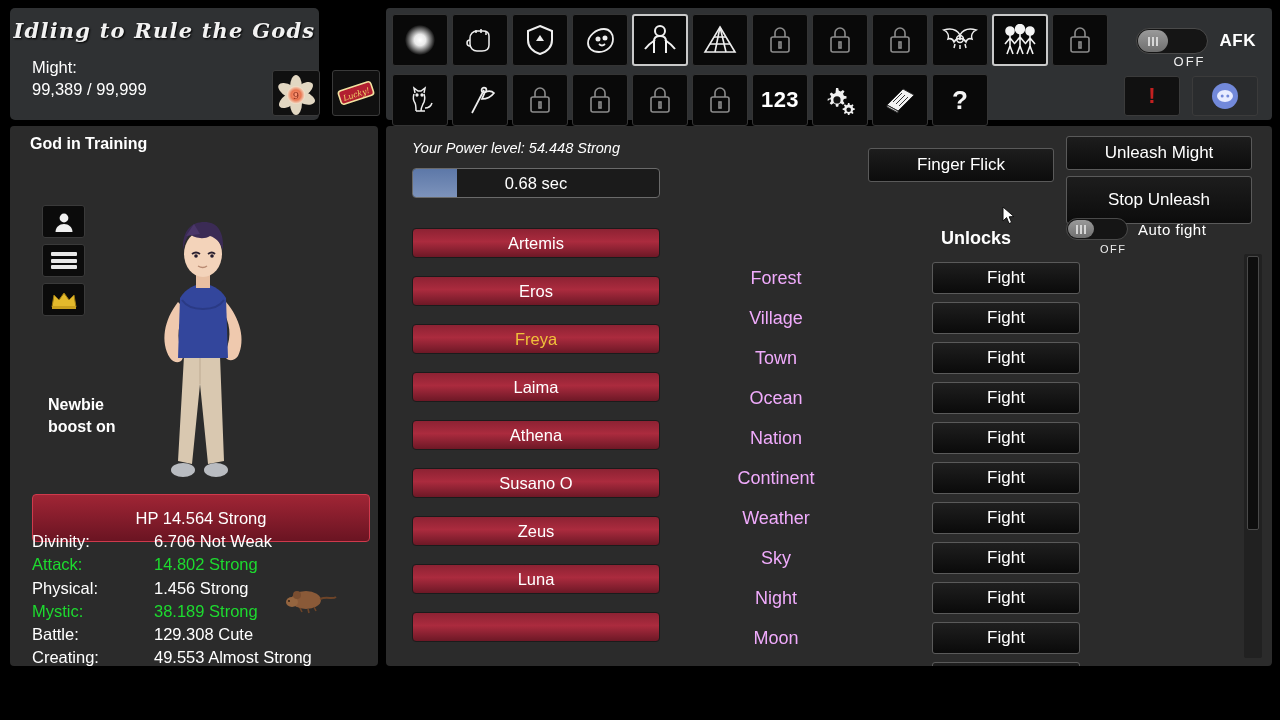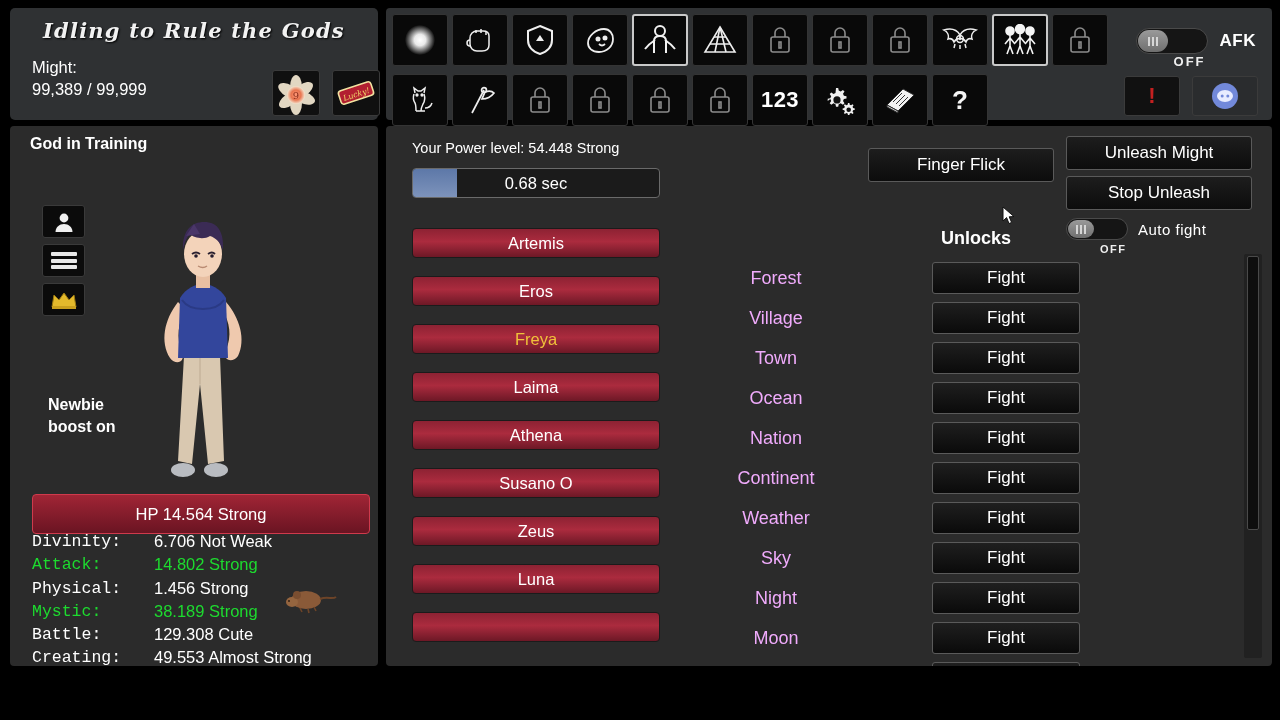--- a/index.html
+++ b/index.html
@@ -6,21 +6,21 @@
   html, body {
     width: 1280px; height: 720px;
     background: #000;
     font-family: "Liberation Sans", sans-serif;
     overflow: hidden;
   }
   .screen { position: relative; width: 1280px; height: 720px; background: #000; }
 
   
   #header-panel {
-    position: absolute; left: 10px; top: 8px; width: 368px; height: 112px;
+    position: absolute; left: 10px; top: 8px; width: 309px; height: 112px;
     background: #2f3133; border-radius: 5px;
   }
   #game-title {
     text-align: center; color: #f2f2f2; font-family: "DejaVu Serif", serif;
     font-style: italic; font-weight: bold; font-size: 21px;
     letter-spacing: 1.2px; padding-top: 10px;
     text-shadow: 1px 1px 2px #000;
   }
   #clones-block { position: absolute; left: 22px; top: 48px; color: #fff; font-size: 16.5px; line-height: 1.35; }
   #clones-label { display:block; }
@@ -58,21 +58,21 @@
     background: #151515; border: 1px solid #4a4a4a;
     display: flex; align-items: center; position: relative;
   }
   .toggle .knob {
     width: 30px; height: 22px; border-radius: 12px; margin-left: 1px;
     background: linear-gradient(180deg,#9a9a9a,#6f6f6f);
     display:flex; align-items:center; justify-content:center;
   }
   .toggle .knob i { display:block; width:10px; height:9px;
      background: repeating-linear-gradient(90deg,#d6d6d6 0 2px, transparent 2px 4px); }
-  .toggle .state { color: #efefef; font-size: 13px; font-weight: bold; letter-spacing: 2px; margin-left: 6px; margin-top: 40px; }
+  .toggle .state { color: #efefef; font-size: 13px; font-weight: normal; letter-spacing: 2px; margin-left: 6px; margin-top: 40px; }
   .toggle-label { color: #fff; font-size: 17px; font-weight: bold; letter-spacing: .5px; }
 
   #alert-slot {
     position: absolute; right: 92px; top: 68px; width: 56px; height: 40px;
     background: #111; border: 1px solid #3b3b3b; border-radius: 3px;
     display:flex; align-items:center; justify-content:center;
   }
   #alert-slot .bang { color: #c42020; font-size: 22px; font-weight: bold; line-height: 1; }
   #discord-slot {
     position: absolute; right: 14px; top: 68px; width: 66px; height: 40px;
@@ -109,61 +109,61 @@
     position: absolute; left: 38px; top: 268px; color:#fff; font-size: 16px;
     font-weight: bold; line-height: 1.35;
   }
 
   
   #char-art { position: absolute; left: 118px; top: 80px; width: 150px; height: 300px; }
   #mouse-sprite { position: absolute; left: 272px; top: 458px; width: 56px; height: 30px; }
 
   
   #hp-bar {
-    position: absolute; left: 22px; top: 368px; width: 338px; height: 40px;
+    position: absolute; left: 22px; top: 368px; width: 338px; height: 48px;
     background: linear-gradient(180deg,#a02535,#6a1422);
     border: 1px solid #cf3a4c; border-radius: 4px;
     display:flex; align-items:center; justify-content:center;
     color: #fff; font-size: 16.5px;
   }
   #stats-table {
     position: absolute; left: 22px; top: 404px; width: 346px;
     font-size: 16.5px; color: #fff;
   }
   #stats-table .row { display:flex; line-height: 1.41; }
-  #stats-table .k { width: 122px; font-family: Liberation Mono, monospace; }
+  #stats-table .k { width: 122px; }
   #stats-table .row.hl .k, #stats-table .row.hl .v { color: #1ddb2f; }
 
   
   #main-panel {
     position: absolute; left: 386px; top: 126px; width: 886px; height: 540px;
     background: #2b2b2b; border-radius: 4px; overflow: hidden;
   }
-  #power-level { position: absolute; left: 26px; top: 14px; color:#fff; font-size: 14.5px; }
+  #power-level { position: absolute; left: 26px; top: 14px; color:#fff; font-size: 14.5px; font-style: italic; }
   #timer-bar {
     position: absolute; left: 26px; top: 42px; width: 248px; height: 30px;
     background: #1b1b1b; border: 1px solid #6a6a6a; border-radius: 4px; overflow: hidden;
   }
   #timer-fill { position:absolute; left:0; top:0; bottom:0; width: 18%;
     background: linear-gradient(180deg,#5d78a8,#7d93bb); }
   #timer-text { position: relative; height:100%; display:flex; align-items:center;
     justify-content:center; color:#fff; font-size: 16.5px; }
 
   #finger-flick {
     position: absolute; left: 482px; top: 22px; width: 186px; height: 34px;
     background: linear-gradient(180deg,#1d1d1d,#0c0c0c); border:1px solid #5a5a5a; border-radius:3px;
     color:#fff; font-size:17px; display:flex; align-items:center; justify-content:center;
   }
   #unleash-might {
     position: absolute; left: 680px; top: 10px; width: 186px; height: 34px;
     background: linear-gradient(180deg,#1d1d1d,#0c0c0c); border:1px solid #5a5a5a; border-radius:3px;
     color:#fff; font-size:17px; display:flex; align-items:center; justify-content:center;
   }
   #stop-unleash {
-    position: absolute; left: 680px; top: 50px; width: 186px; height: 34px;
+    position: absolute; left: 680px; top: 50px; width: 186px; height: 48px;
     background: linear-gradient(180deg,#1d1d1d,#0c0c0c); border:1px solid #5a5a5a; border-radius:3px;
     color:#fff; font-size:17px; display:flex; align-items:center; justify-content:center;
   }
   #autofight-group { position: absolute; left: 680px; top: 92px; display:flex; align-items:center; gap:10px; }
   #autofight-group .toggle { width: 62px; height: 22px; }
   #autofight-group .knob { width: 26px; height: 18px; }
   #autofight-group .state { font-size: 11px; letter-spacing: 1.5px; }
   #autofight-group .toggle-label { font-size: 15px; font-weight: normal; text-align: center; }
 
   

